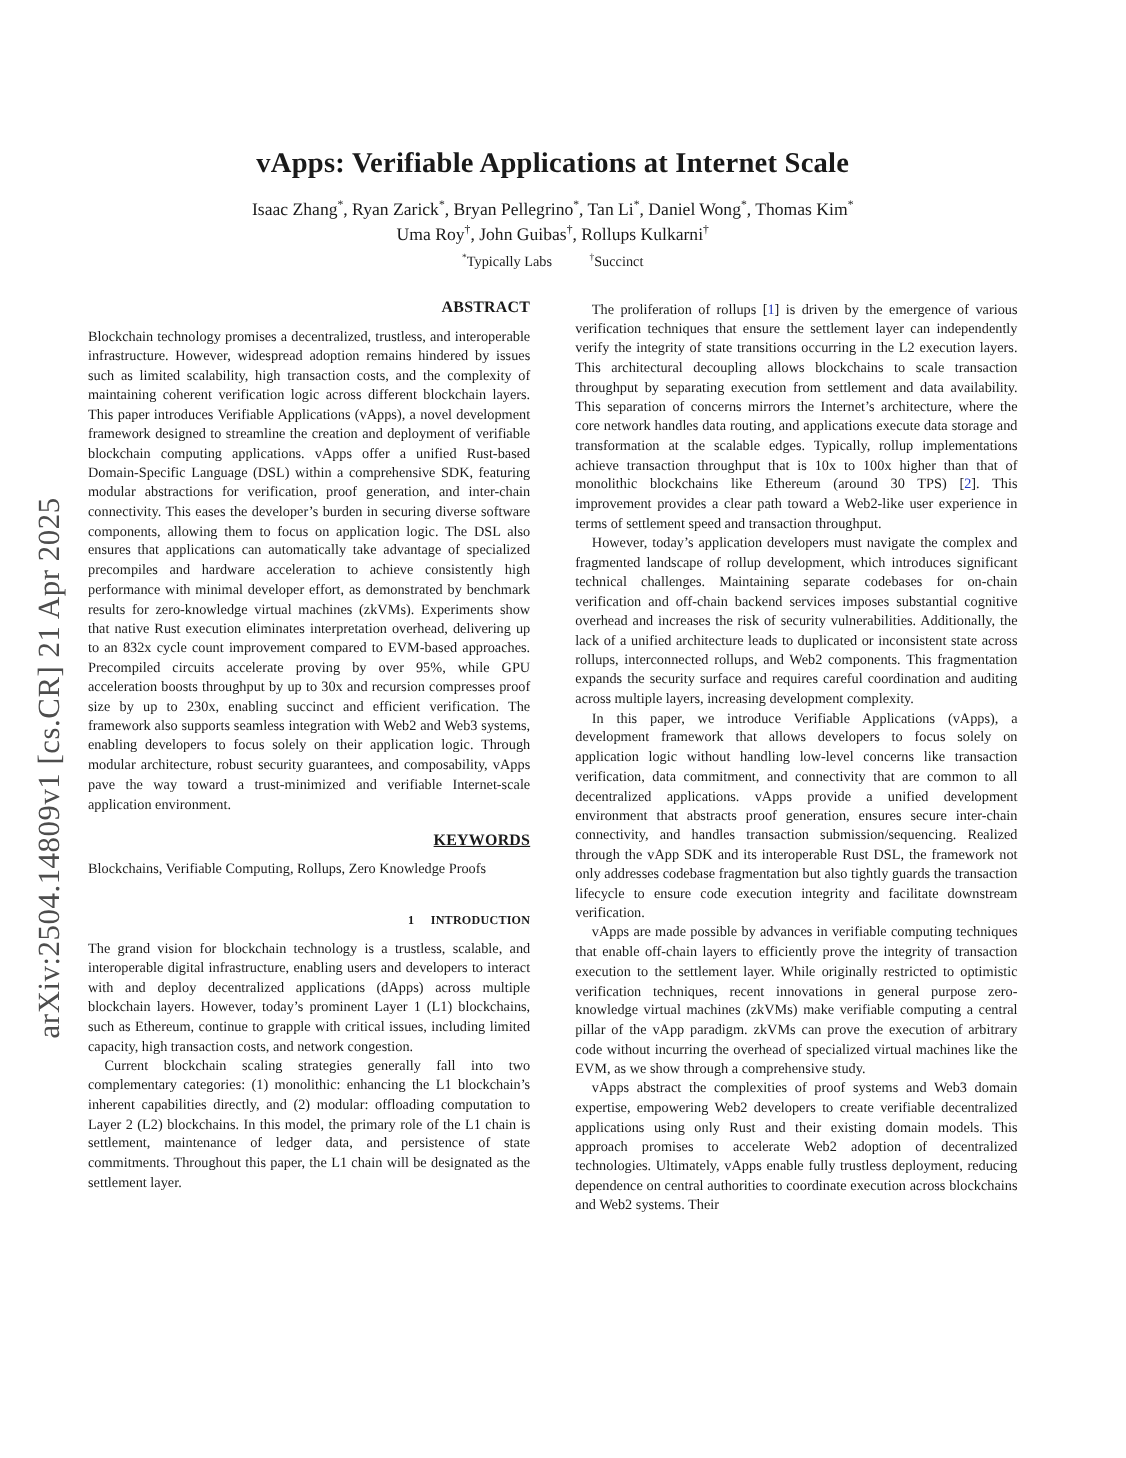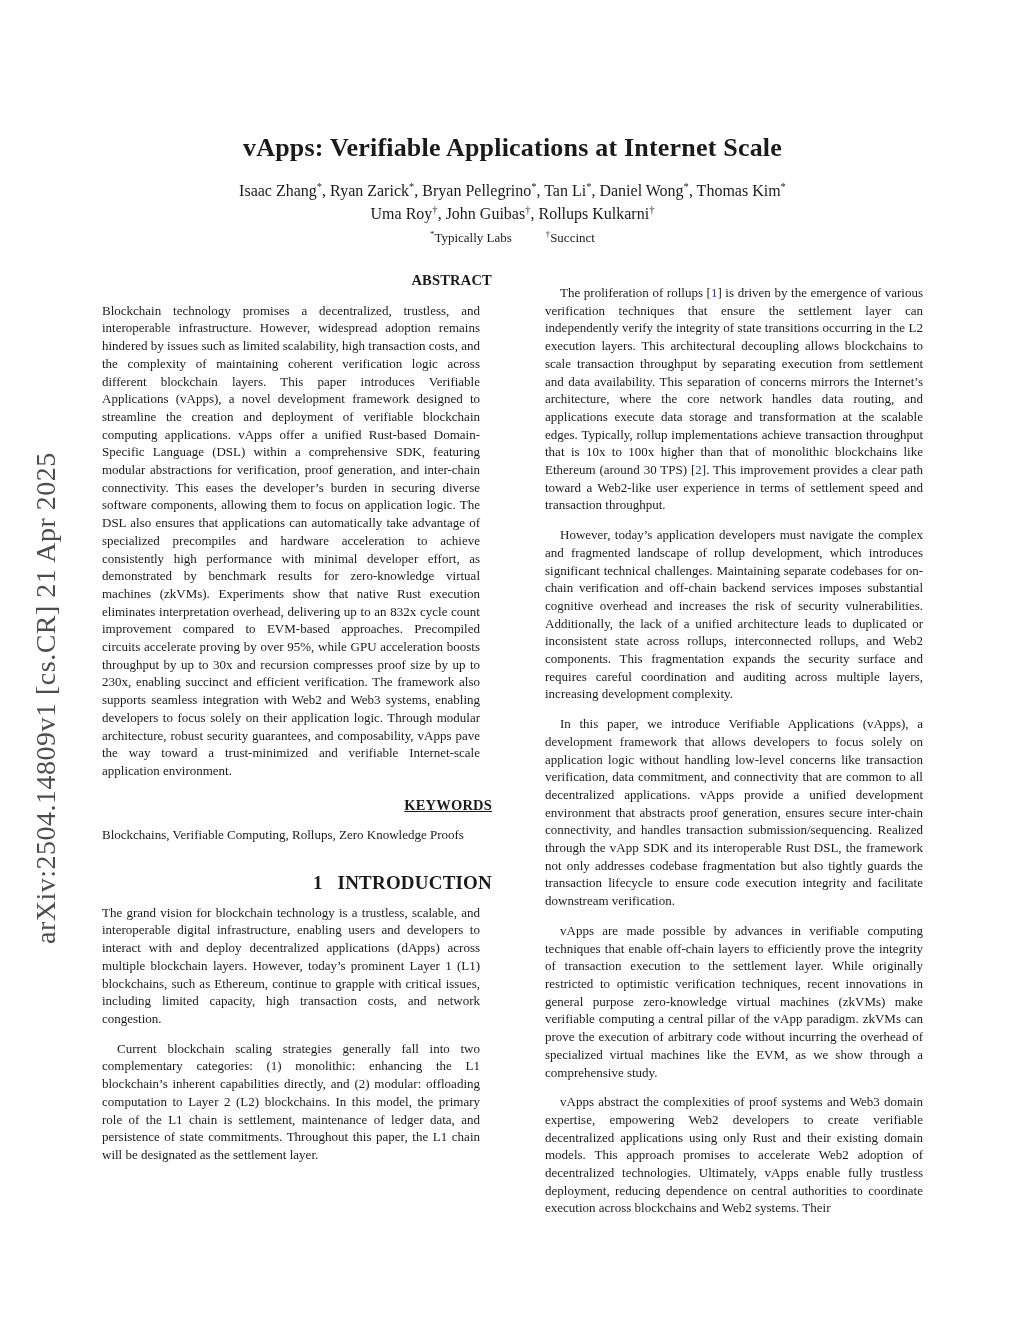--- a/index.html
+++ b/index.html
@@ -20,21 +20,21 @@
     transform-origin: 0 0;
     transform: rotate(-90deg);
     white-space: nowrap;
     font-size: 28px;
     letter-spacing: 0.5px;
     color: var(--watermark-color, #4d4d4d);
     font-family: "Liberation Serif", serif;
   }
   .content {
     position: absolute;
-    left: 90px;
+    left: 80px;
     top: 0;
     width: 845px;
   }
   .title {
     margin-top: 133px;
     text-align: center;
     font-size: 26px;
     font-weight: 700;
     letter-spacing: 0.2px;
   }
@@ -44,31 +44,31 @@
   .affils { text-align: center; margin-top: 6px; font-size: 13px; }
   .affil + .affil { margin-left: 34px; }
   .columns { display: flex; gap: 41px; margin-top: 26px; }
   .col {
     width: 402px;
     text-align: justify;
     font-size: 13px;
     line-height: 17.7px;
     hyphens: auto;
   }
-  .col p { margin: 12px; }
+  .col p { margin: 0; }
   .col p.pi { text-indent: 15px; }
   h2.sec {
     font-size: 14.5px;
     font-weight: 700;
     margin: 0 0 7px 0;
     letter-spacing: 0.2px;
     text-align: right;
   }
   h2.sec.keywords { margin-top: 17px; text-decoration: underline; }
-  h2.sec.numbered { margin-top: 30px; font-size: 19px; }
+  h2.sec.numbered { margin-top: 30px; font-size: 11px; }
   .secnum { display: inline-block; margin-right: 15px; }
   .cite { color: var(--cite-color, #2236c4); }
 </style>
 </head>
 <body>
 
 <div class="page">
 
   <div class="watermark">arXiv:2504.14809v1  [cs.CR]  21 Apr 2025</div>
 

